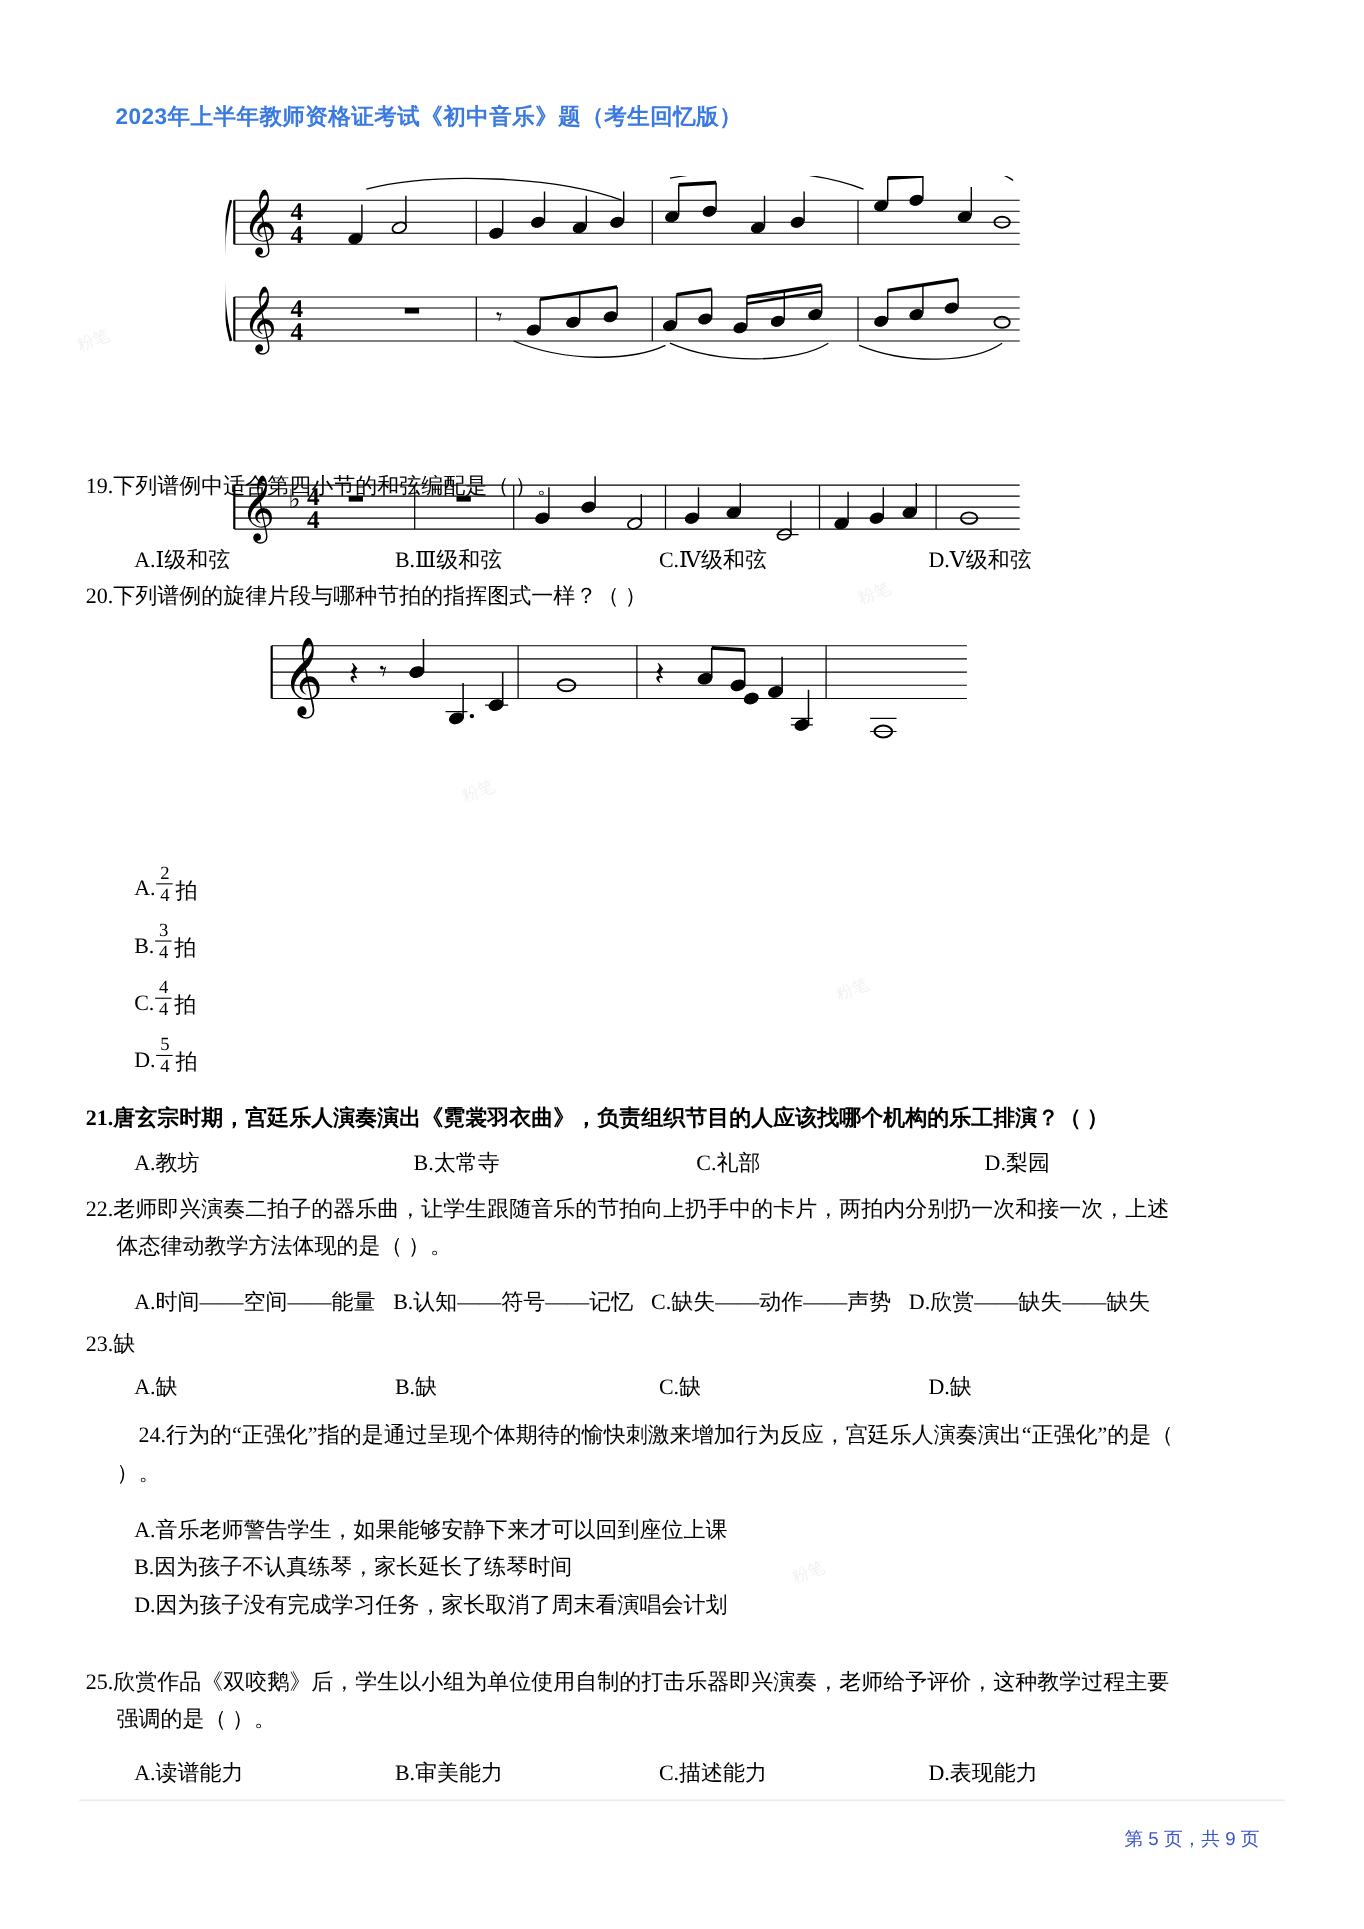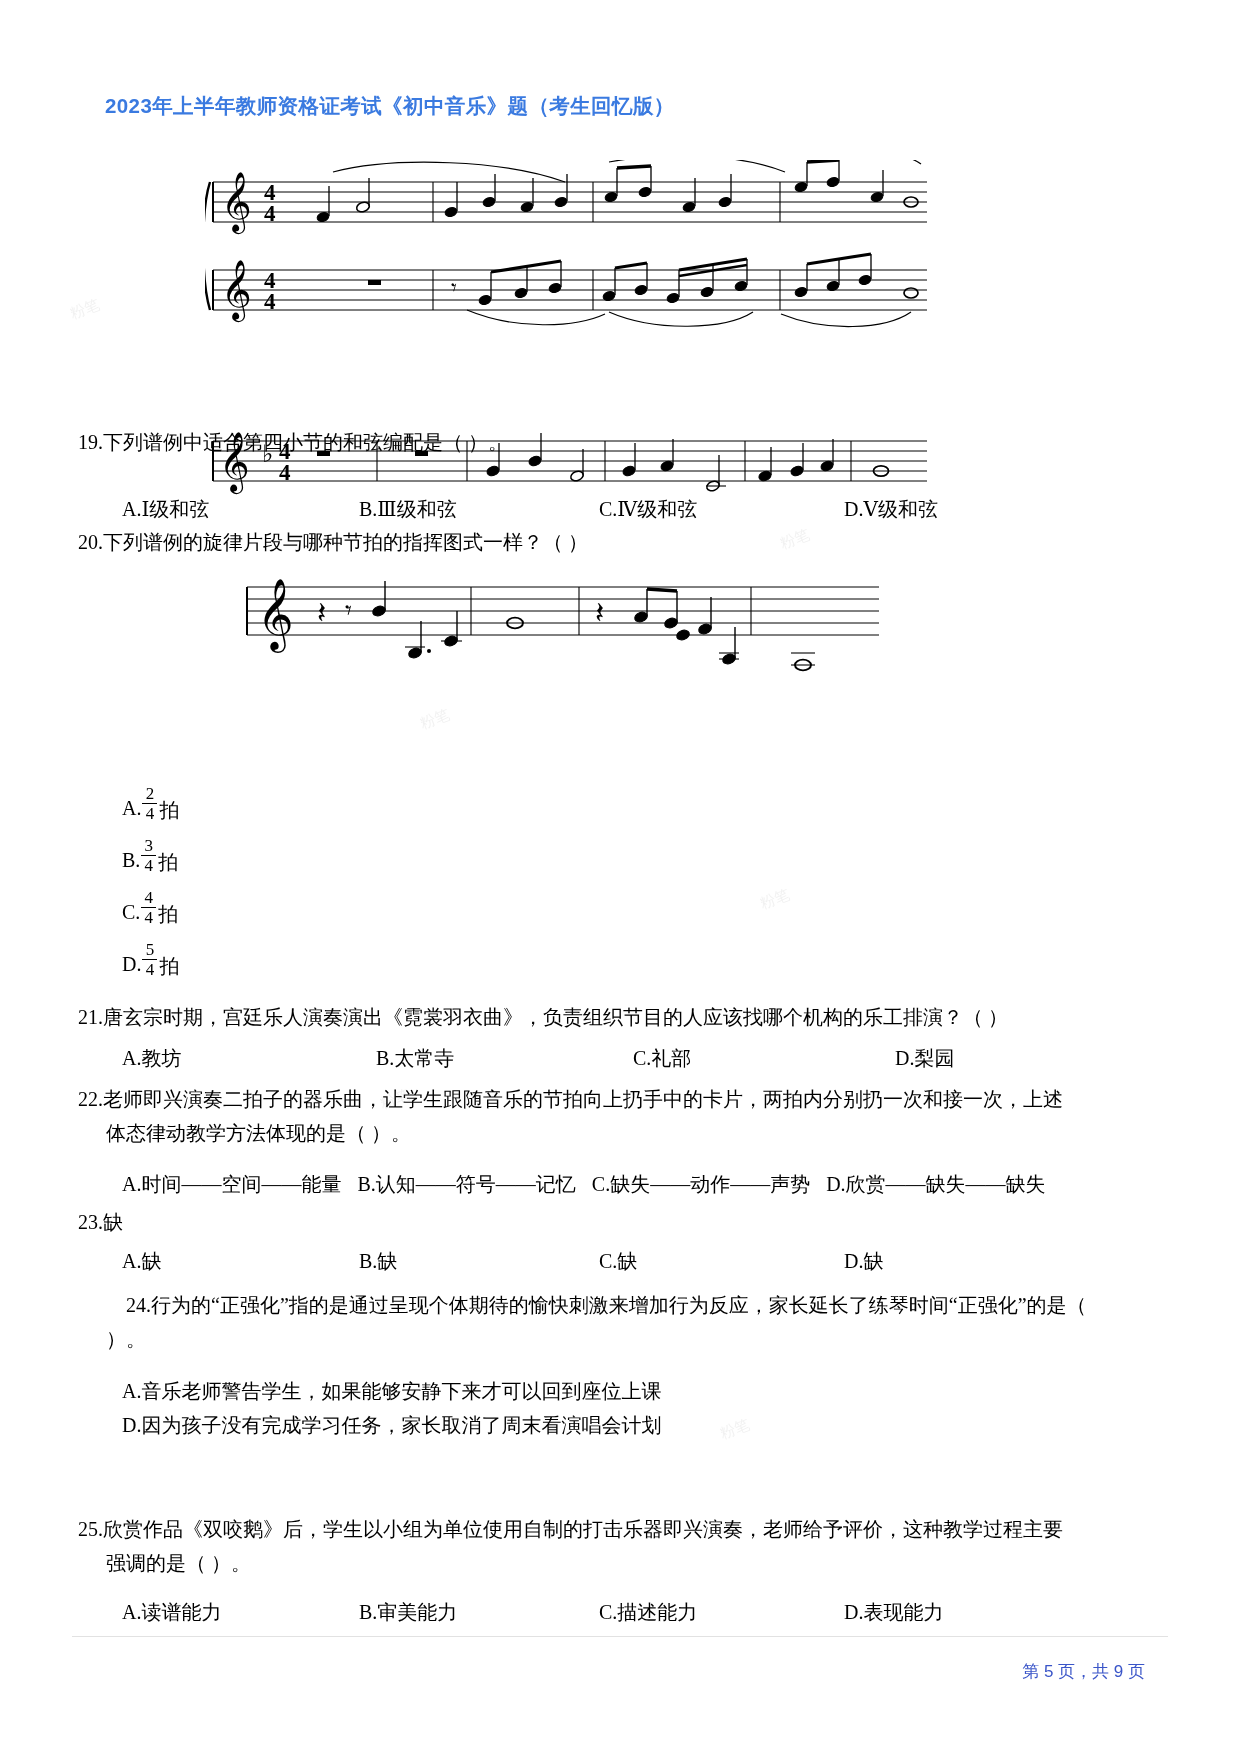--- a/index.html
+++ b/index.html
@@ -458,21 +458,21 @@
       <span class="frac-letter">D.</span>
       <span class="frac">
         <span class="num">5</span>
         <span class="bar"></span>
         <span class="den">4</span>
       </span>
       <span class="frac-unit">拍</span>
     </div>
   </div>
 
-  <div class="q-num-block" style="left:78px; top:1000px;">
+  <div class="q-num-block" style="left:78px; top:1000px;font-weight:bold;">
     <span class="q-num">21.</span>
     <span class="q-body">唐玄宗时期，宫廷乐人演奏演出《霓裳羽衣曲》，负责组织节目的人应该找哪个机构的乐工排演？（  ）</span>
   </div>
   <div class="opt-row" style="top:1042px;gap:17px;">
     <span class="opt-col-1">A.教坊</span>
     <span class="opt-col-2">B.太常寺</span>
     <span class="opt-col-3">C.礼部</span>
     <span class="opt-col-4">D.梨园</span>
   </div>
 
@@ -497,26 +497,27 @@
   <div class="opt-row" style="top:1245px;">
     <span class="opt-col-1">A.缺</span>
     <span class="opt-col-2">B.缺</span>
     <span class="opt-col-3">C.缺</span>
     <span class="opt-col-4">D.缺</span>
   </div>
 
   <div class="q-num-block" style="left:78px; top:1288px; width:1020px; display:block;">
     <div style="display:flex;margin-left:48px;">
       <span class="q-num">24.</span>
-      <span class="q-body">行为的“正强化”指的是通过呈现个体期待的愉快刺激来增加行为反应，家长延长了练琴时间“正强化”的是（</span>
+      <span class="q-body">行为的“正强化”指的是通过呈现个体期待的愉快刺激来增加行为反应，宫廷乐人演奏演出“正强化”的是（</span>
     </div>
     <div class="q-body indent-line" style="padding-left:28px;">）。</div>
   </div>
   <div class="opt-stack" style="top:1374px;">
     <div>A.音乐老师警告学生，如果能够安静下来才可以回到座位上课</div>
+    <div>B.因为孩子不认真练琴，家长延长了练琴时间</div>
     <div>D.因为孩子没有完成学习任务，家长取消了周末看演唱会计划</div>
   </div>
 
   <div class="q-num-block" style="left:78px; top:1512px; width:1020px; display:block;">
     <div style="display:flex;">
       <span class="q-num">25.</span>
       <span class="q-body">欣赏作品《双咬鹅》后，学生以小组为单位使用自制的打击乐器即兴演奏，老师给予评价，这种教学过程主要</span>
     </div>
     <div class="q-body indent-line" style="padding-left:28px;">强调的是（  ）。</div>
   </div>

